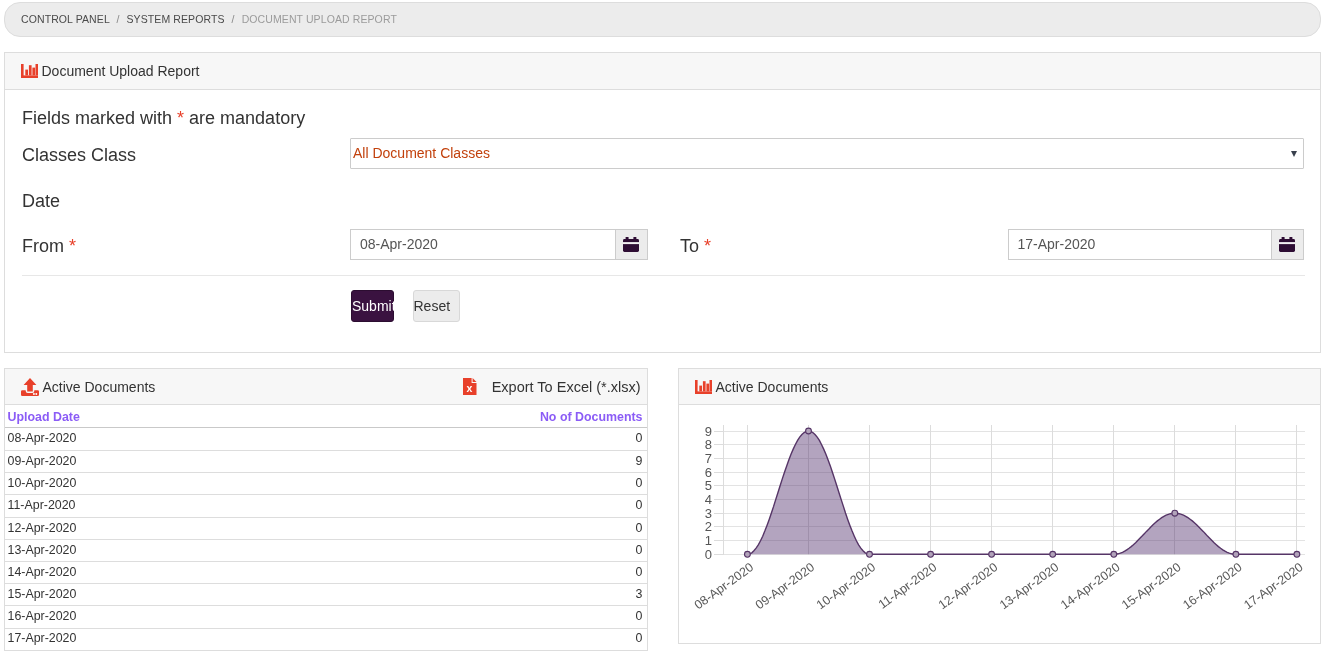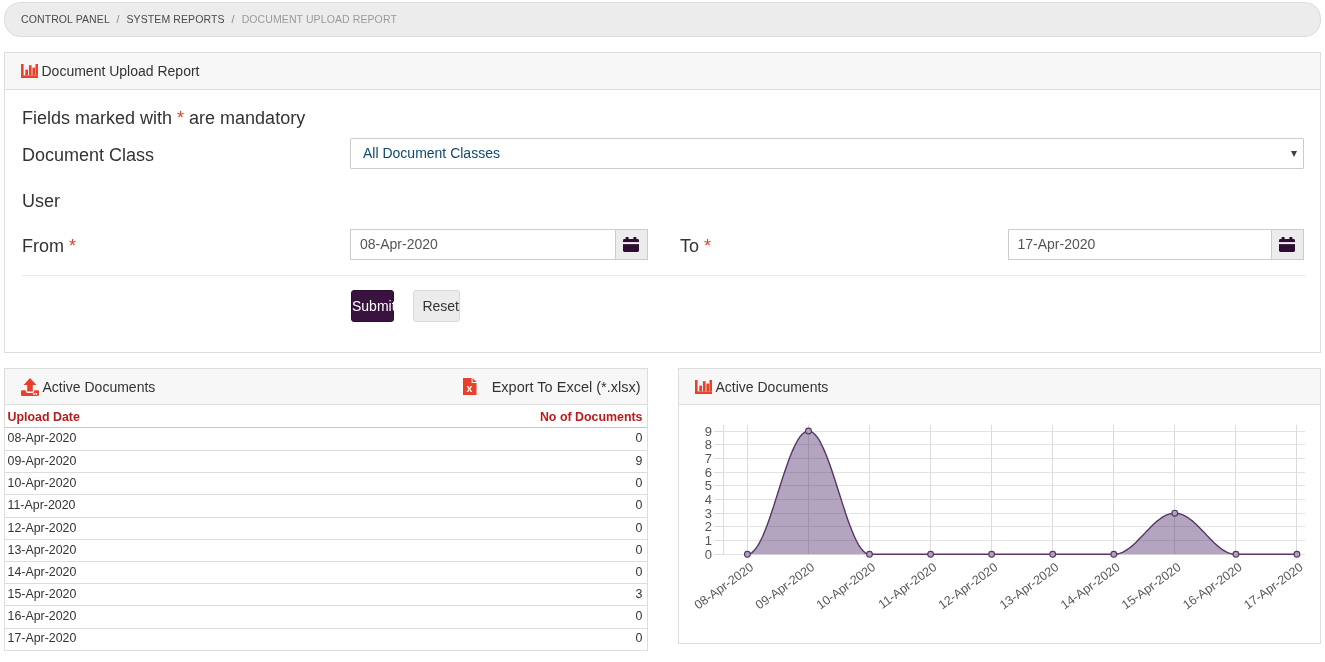--- a/index.html
+++ b/index.html
@@ -4,51 +4,51 @@
 html,body{width:1325px;height:662px;background:#fff;font-family:"Liberation Sans",sans-serif}
 .abs{position:absolute}
 .crumb{position:absolute;left:4px;top:2px;width:1317px;height:35px;background:#ececec;border:1px solid #ddd;border-radius:16px;font-size:10.5px;letter-spacing:.1px;color:#4a4a4a;line-height:33px;padding-left:16px}
 .crumb .sep{color:#888;margin:0 4px}
 .crumb .cur{color:#9b9b9b}
 .panel{position:absolute;background:#fff;border:1px solid #ddd}
 .phead{height:36px;background:#f7f7f7;border-bottom:1px solid #ddd;font-size:14px;color:#333;display:flex;align-items:center;padding-left:15.5px}
 .phead svg{margin-right:4px}
 .lbl{position:absolute;font-size:18px;color:#333}
 .req{color:#e8402a}
-.sel{position:absolute;border:1px solid #ccc;border-radius:1px;background:#fff;font-size:14px;color:#0c4a6e;line-height:29px;padding-left:12px}
+.sel{position:absolute;border:1px solid #ccc;border-radius:1px;background:#fff;font-size:14px;color:#c2410c;line-height:29px;padding-left:2px}
 .caret{position:absolute;right:6px;top:11.5px;width:0;height:0;border-left:3.5px solid transparent;border-right:3.5px solid transparent;border-top:6.5px solid #38404c}
 .inp{position:absolute;border:1px solid #ccc;background:#fff;font-size:14px;color:#555;line-height:29px;padding-left:9px}
 .calbtn{position:absolute;background:#ececec;border:1px solid #ccc;border-left:none;display:flex;align-items:center;justify-content:center}
 table.rep{border-collapse:collapse;width:100%;font-size:12.4px;color:#333}
 table.rep td,table.rep th{padding:0 4px 1.5px 2.5px;border-bottom:1px solid #ddd}
-table.rep th{height:22px;font-weight:bold;color:#b91c1c;border-bottom:1px solid #c9c9c9;text-align:left;padding:3px 4px 0 2.5px}
+table.rep th{height:22px;font-weight:bold;color:#8b5cf6;border-bottom:1px solid #c9c9c9;text-align:left;padding:3px 4px 0 2.5px}
 table.rep td{height:22.2px}
 table.rep tr.r1 td{height:23.6px}
 table.rep .num{text-align:right}
 </style></head><body>
 
 <div class="crumb">CONTROL PANEL <span class="sep">/</span> SYSTEM REPORTS <span class="sep">/</span> <span class="cur">DOCUMENT UPLOAD REPORT</span></div>
 
 <div class="panel" style="left:4px;top:52px;width:1317px;height:301px">
   <div class="phead" style="height:36.5px"><svg width="17" height="14" viewBox="0 0 17 14">
         <g fill="#e8402a">
           <rect x="0" y="0" width="2.6" height="14"></rect>
           <rect x="0" y="11.4" width="17" height="2.6"></rect>
           <rect x="4.3" y="5.6" width="2.7" height="5.8"></rect>
           <rect x="7.9" y="1.2" width="2.7" height="10.2"></rect>
           <rect x="11.4" y="3.6" width="2.7" height="7.8"></rect>
           <rect x="14.5" y="0" width="2.5" height="11.4"></rect>
         </g>
       </svg> Document Upload Report</div>
   <div class="lbl" style="left:17px;top:55px">Fields marked with <span class="req">*</span> are mandatory</div>
 
-  <div class="lbl" style="left:17px;top:92px">Document Class</div>
+  <div class="lbl" style="left:17px;top:92px">Classes Class</div>
   <div class="sel" style="left:345px;top:85px;width:954px;height:31px">All Document Classes<span class="caret"></span></div>
 
-  <div class="lbl" style="left:17px;top:137.5px">User</div>
+  <div class="lbl" style="left:17px;top:137.5px">Date</div>
 
   <div class="lbl" style="left:17px;top:183px">From <span class="req">*</span></div>
   <div class="inp" style="left:345px;top:176px;width:265.5px;height:31px">08-Apr-2020</div>
   <div class="calbtn" style="left:610.5px;top:176px;width:32.5px;height:31px">
       <svg width="16" height="15" viewBox="0 0 16 15">
         <g fill="#2e0d34">
           <rect x="2.6" y="0" width="3" height="4" rx="0.6"></rect>
           <rect x="10.4" y="0" width="3" height="4" rx="0.6"></rect>
           <rect x="0" y="2" width="16" height="13" rx="1.4"></rect>
         </g>
@@ -65,21 +65,21 @@
           <rect x="10.4" y="0" width="3" height="4" rx="0.6"></rect>
           <rect x="0" y="2" width="16" height="13" rx="1.4"></rect>
         </g>
         <rect x="0" y="5.1" width="16" height="2" fill="#f2f0f2"></rect>
       </svg>
     </div>
 
   <div class="abs" style="left:17px;top:222px;width:1283px;border-top:1px solid #e7e7e7"></div>
 
   <div class="abs" style="left:346px;top:237px;width:43px;height:32px;background:#3a1240;border:1px solid #2c0d31;border-radius:3px;color:#fff;font-size:14px;text-align:center;line-height:30px">Submit</div>
-  <div class="abs" style="left:407.5px;top:237px;width:47.5px;height:32px;background:#ececec;border:1px solid #d8d8d8;border-radius:3px;color:#333;font-size:14px;text-align:right;line-height:30px">Reset</div>
+  <div class="abs" style="left:407.5px;top:237px;width:47.5px;height:32px;background:#ececec;border:1px solid #d8d8d8;border-radius:3px;color:#333;font-size:14px;text-align:left;line-height:30px">Reset</div>
 </div>
 
 <div class="panel" style="left:4px;top:368px;width:643.5px;height:282.5px">
   <div class="phead" style="justify-content:space-between;padding-right:6px">
     <span style="display:flex;align-items:center">
         <svg width="18" height="18" viewBox="0 0 18 18">
           <g fill="#e8402a">
             <path d="M9 0 L15.4 7 L11.8 7 L11.8 13.6 L6.2 13.6 L6.2 7 L2.6 7 Z"></path>
             <path d="M1.2 12.3 H4.7 V13.1 A2 2 0 0 0 6.7 15.1 H11.3 A2 2 0 0 0 13.3 13.1 V12.3 H16.8 A1.2 1.2 0 0 1 18 13.5 V16.8 A1.2 1.2 0 0 1 16.8 18 H1.2 A1.2 1.2 0 0 1 0 16.8 V13.5 A1.2 1.2 0 0 1 1.2 12.3 Z"></path>
           </g>

